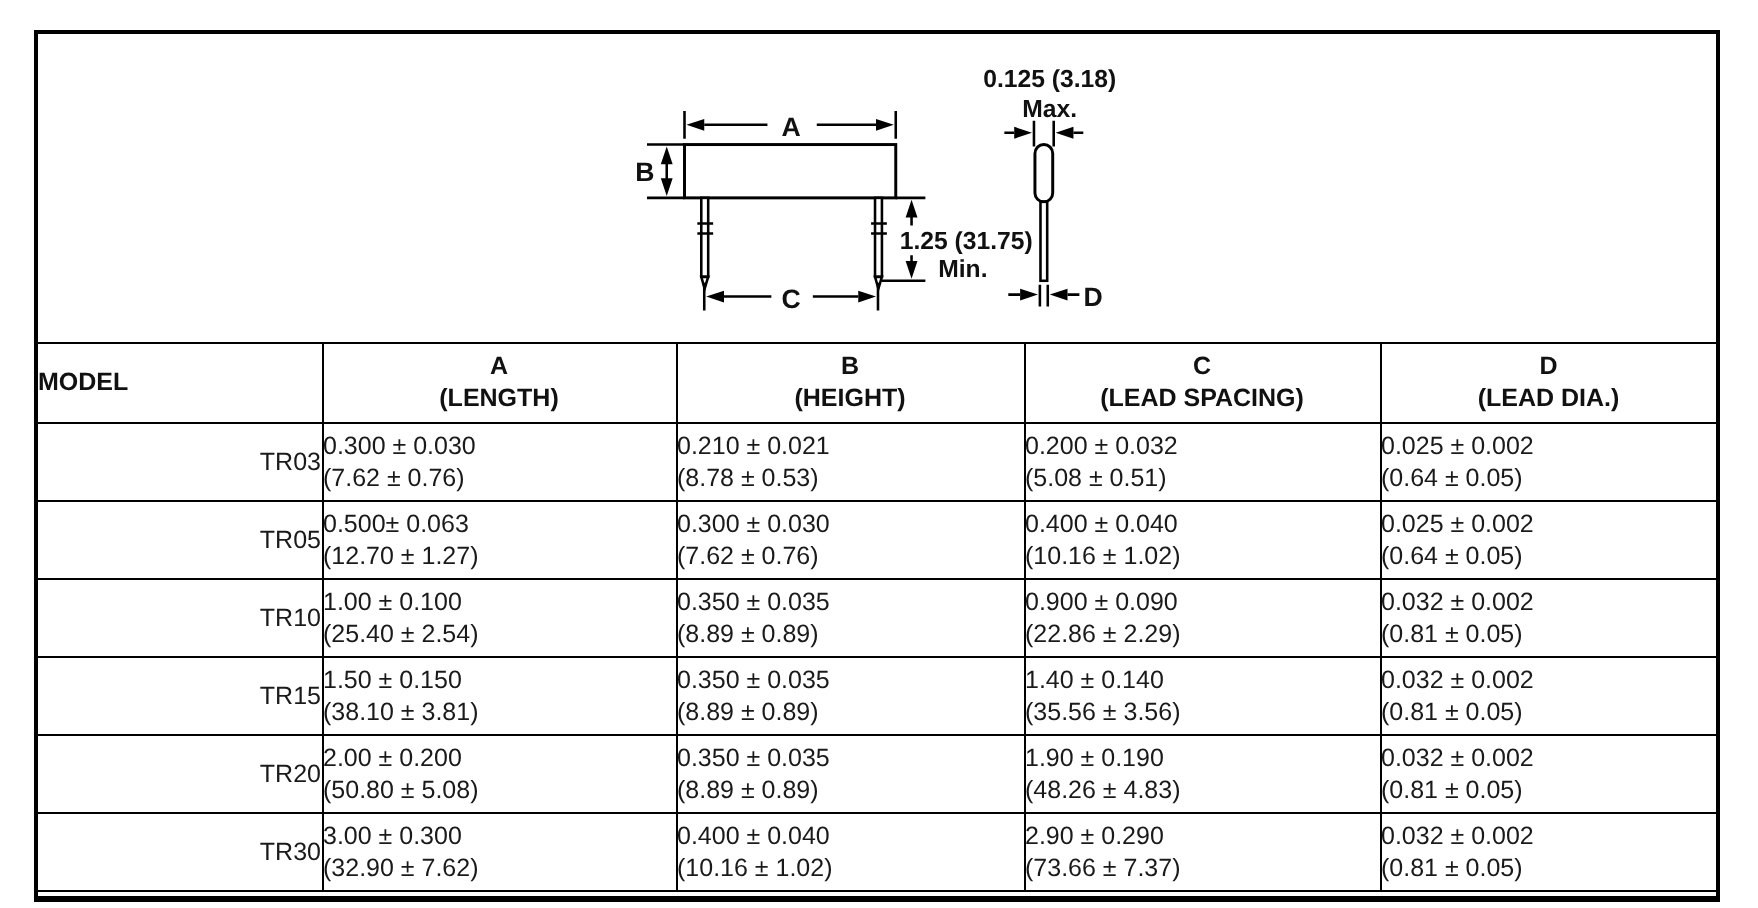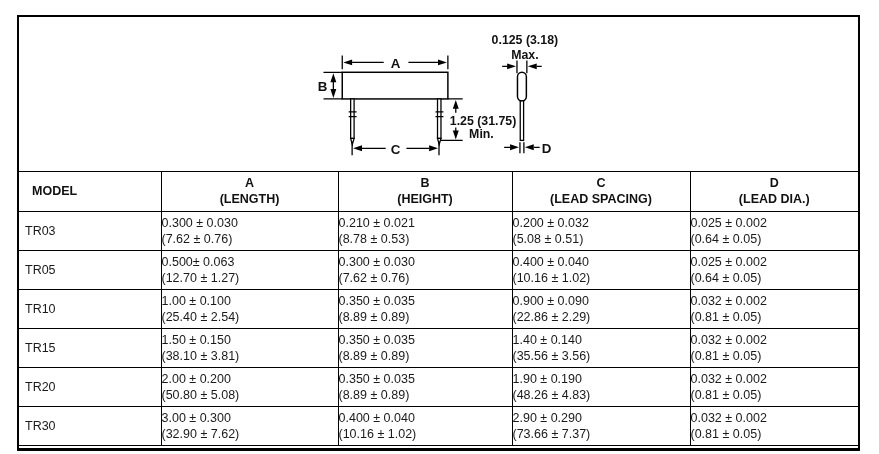--- a/index.html
+++ b/index.html
@@ -46,32 +46,31 @@
   table.spec th {
     height: 40px;
     font-size: 12.5px;
     font-weight: bold;
     color: #111;
     text-align: center;
     line-height: 1.25;
   }
   table.spec th.model-col {
     text-align: left;
-    padding-left: 13px;
   }
   table.spec td {
     height: 39px;
     font-size: 12.5px;
     font-weight: normal;
     color: #1a1a1a;
     text-align: left;
     line-height: 1.3;
   }
   table.spec td.model-cell {
-    text-align: left;
+    text-align: right;
     padding-left: 6px;
     margin-left: 42px;
   }
   .v { display: block; }
 </style>
 </head>
 <body>
 
 <div class="figure-box">
 

